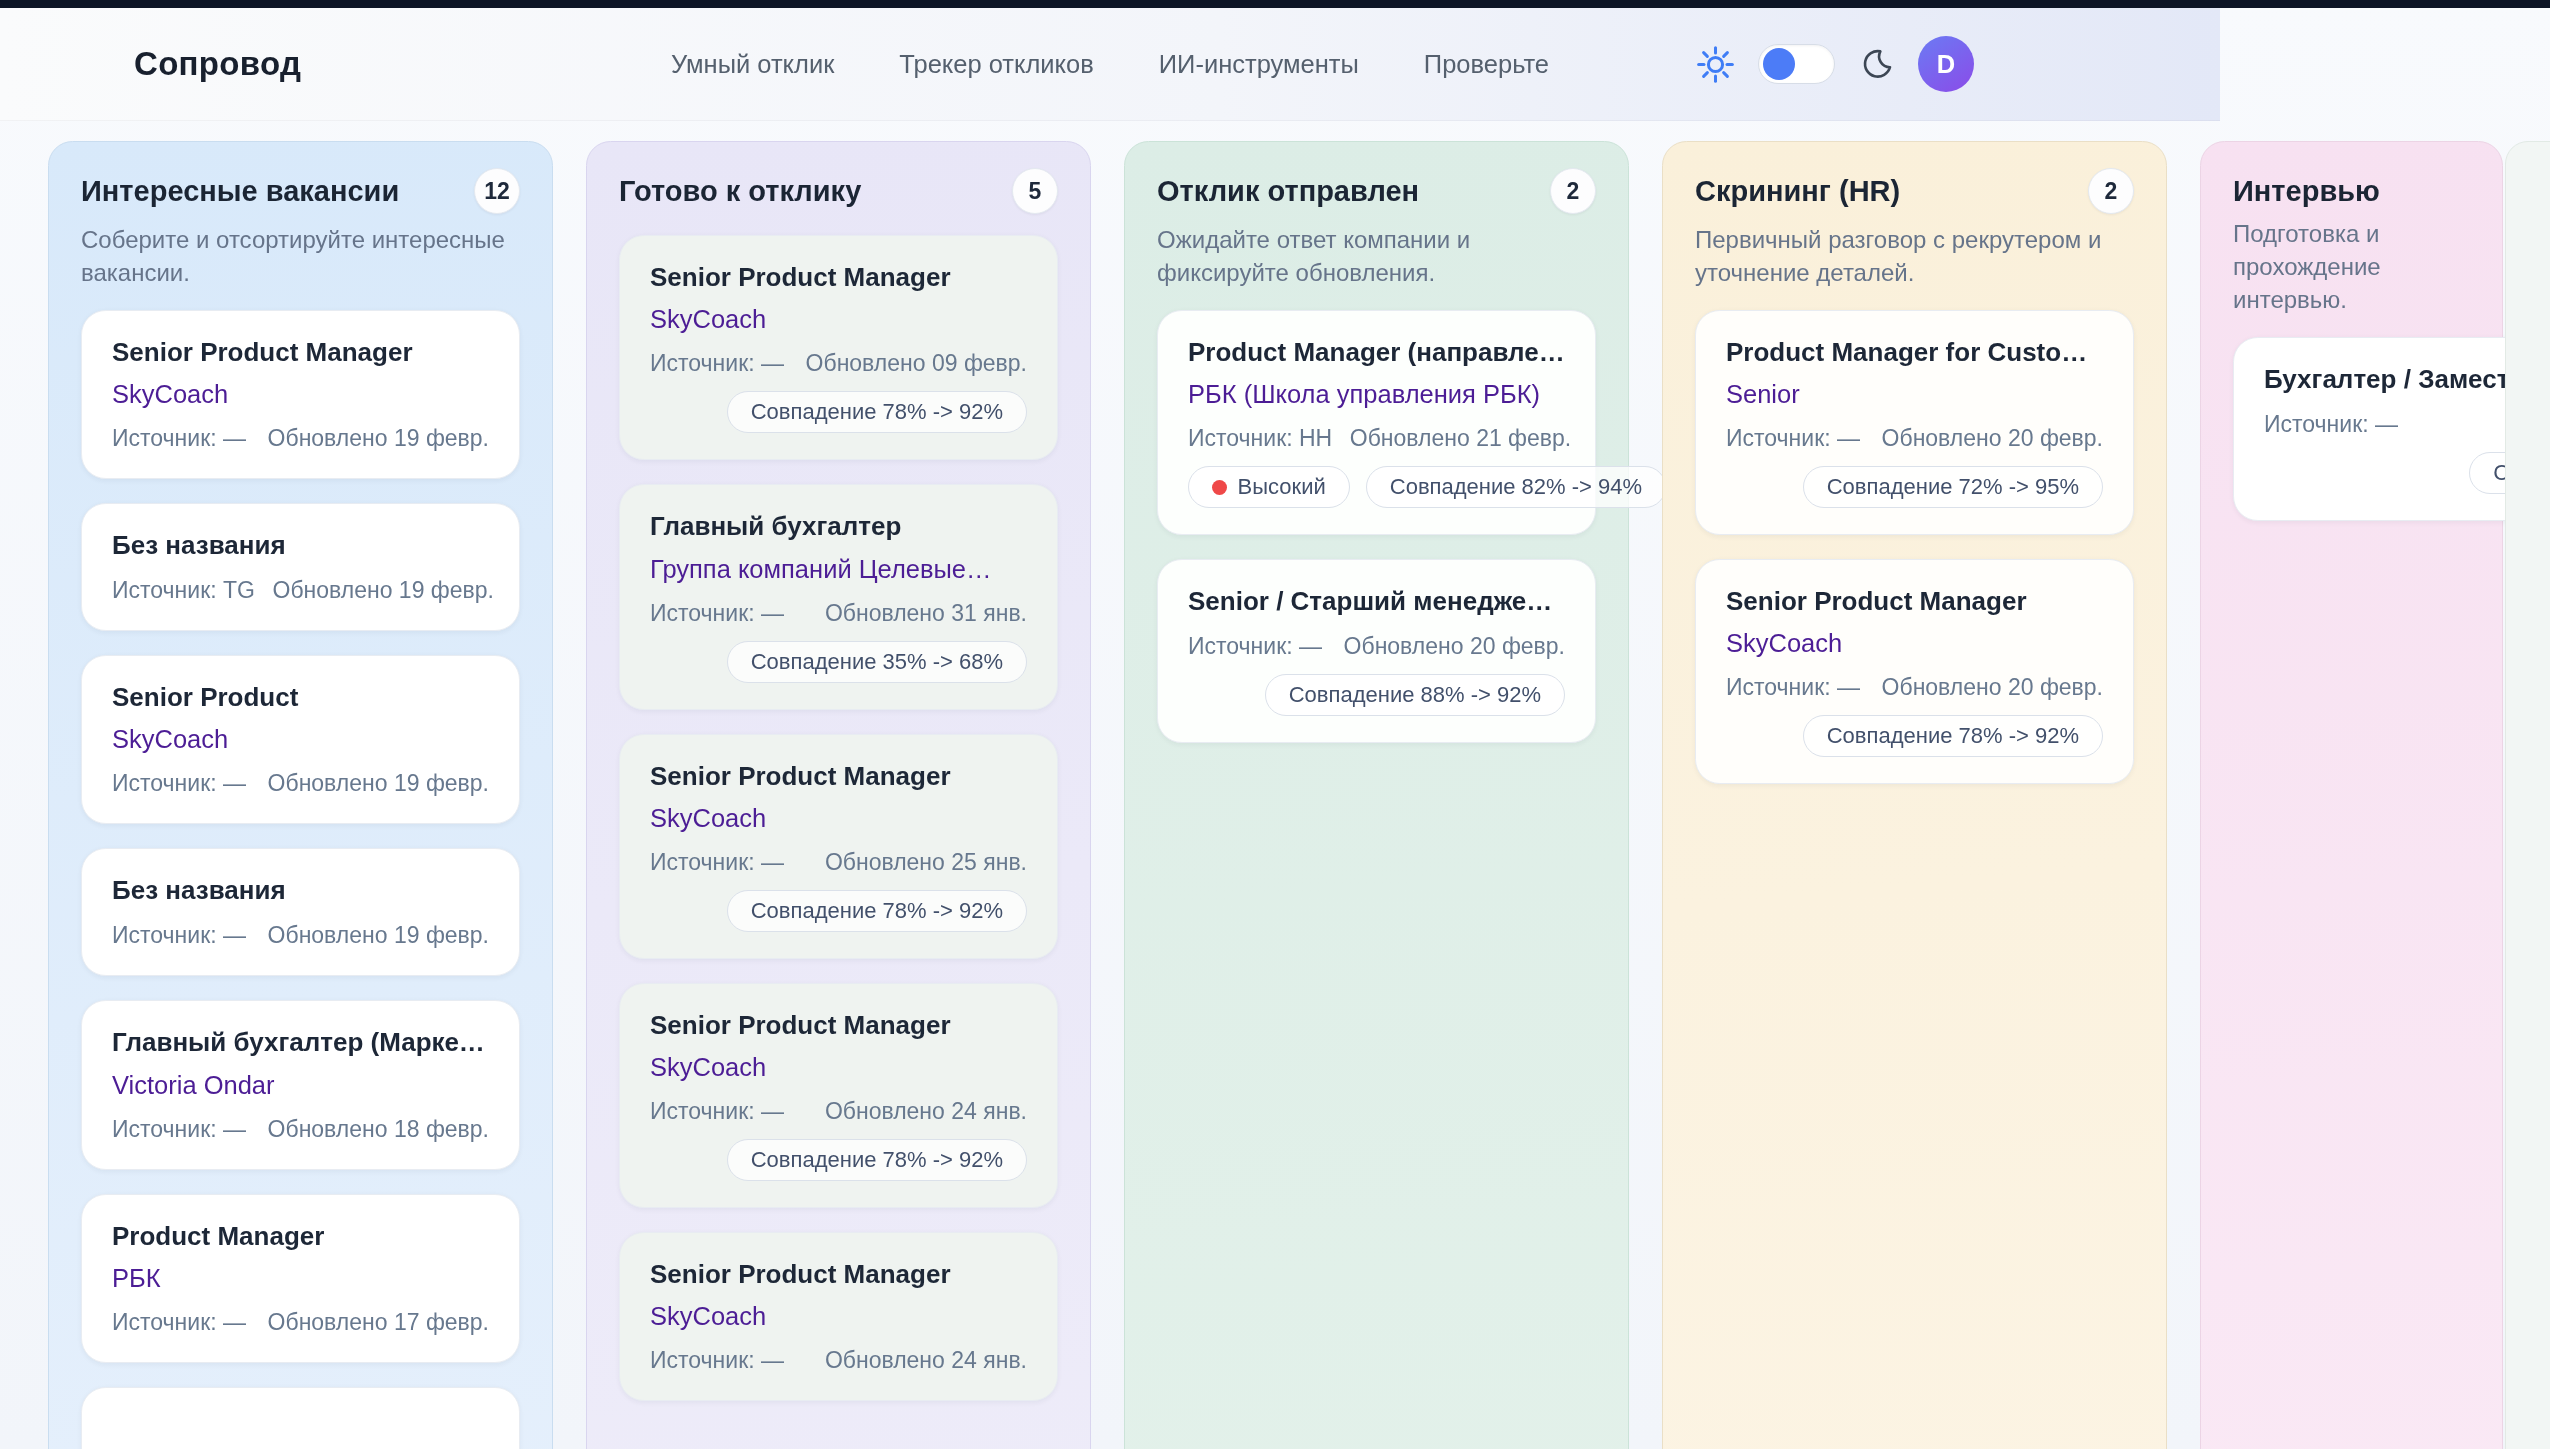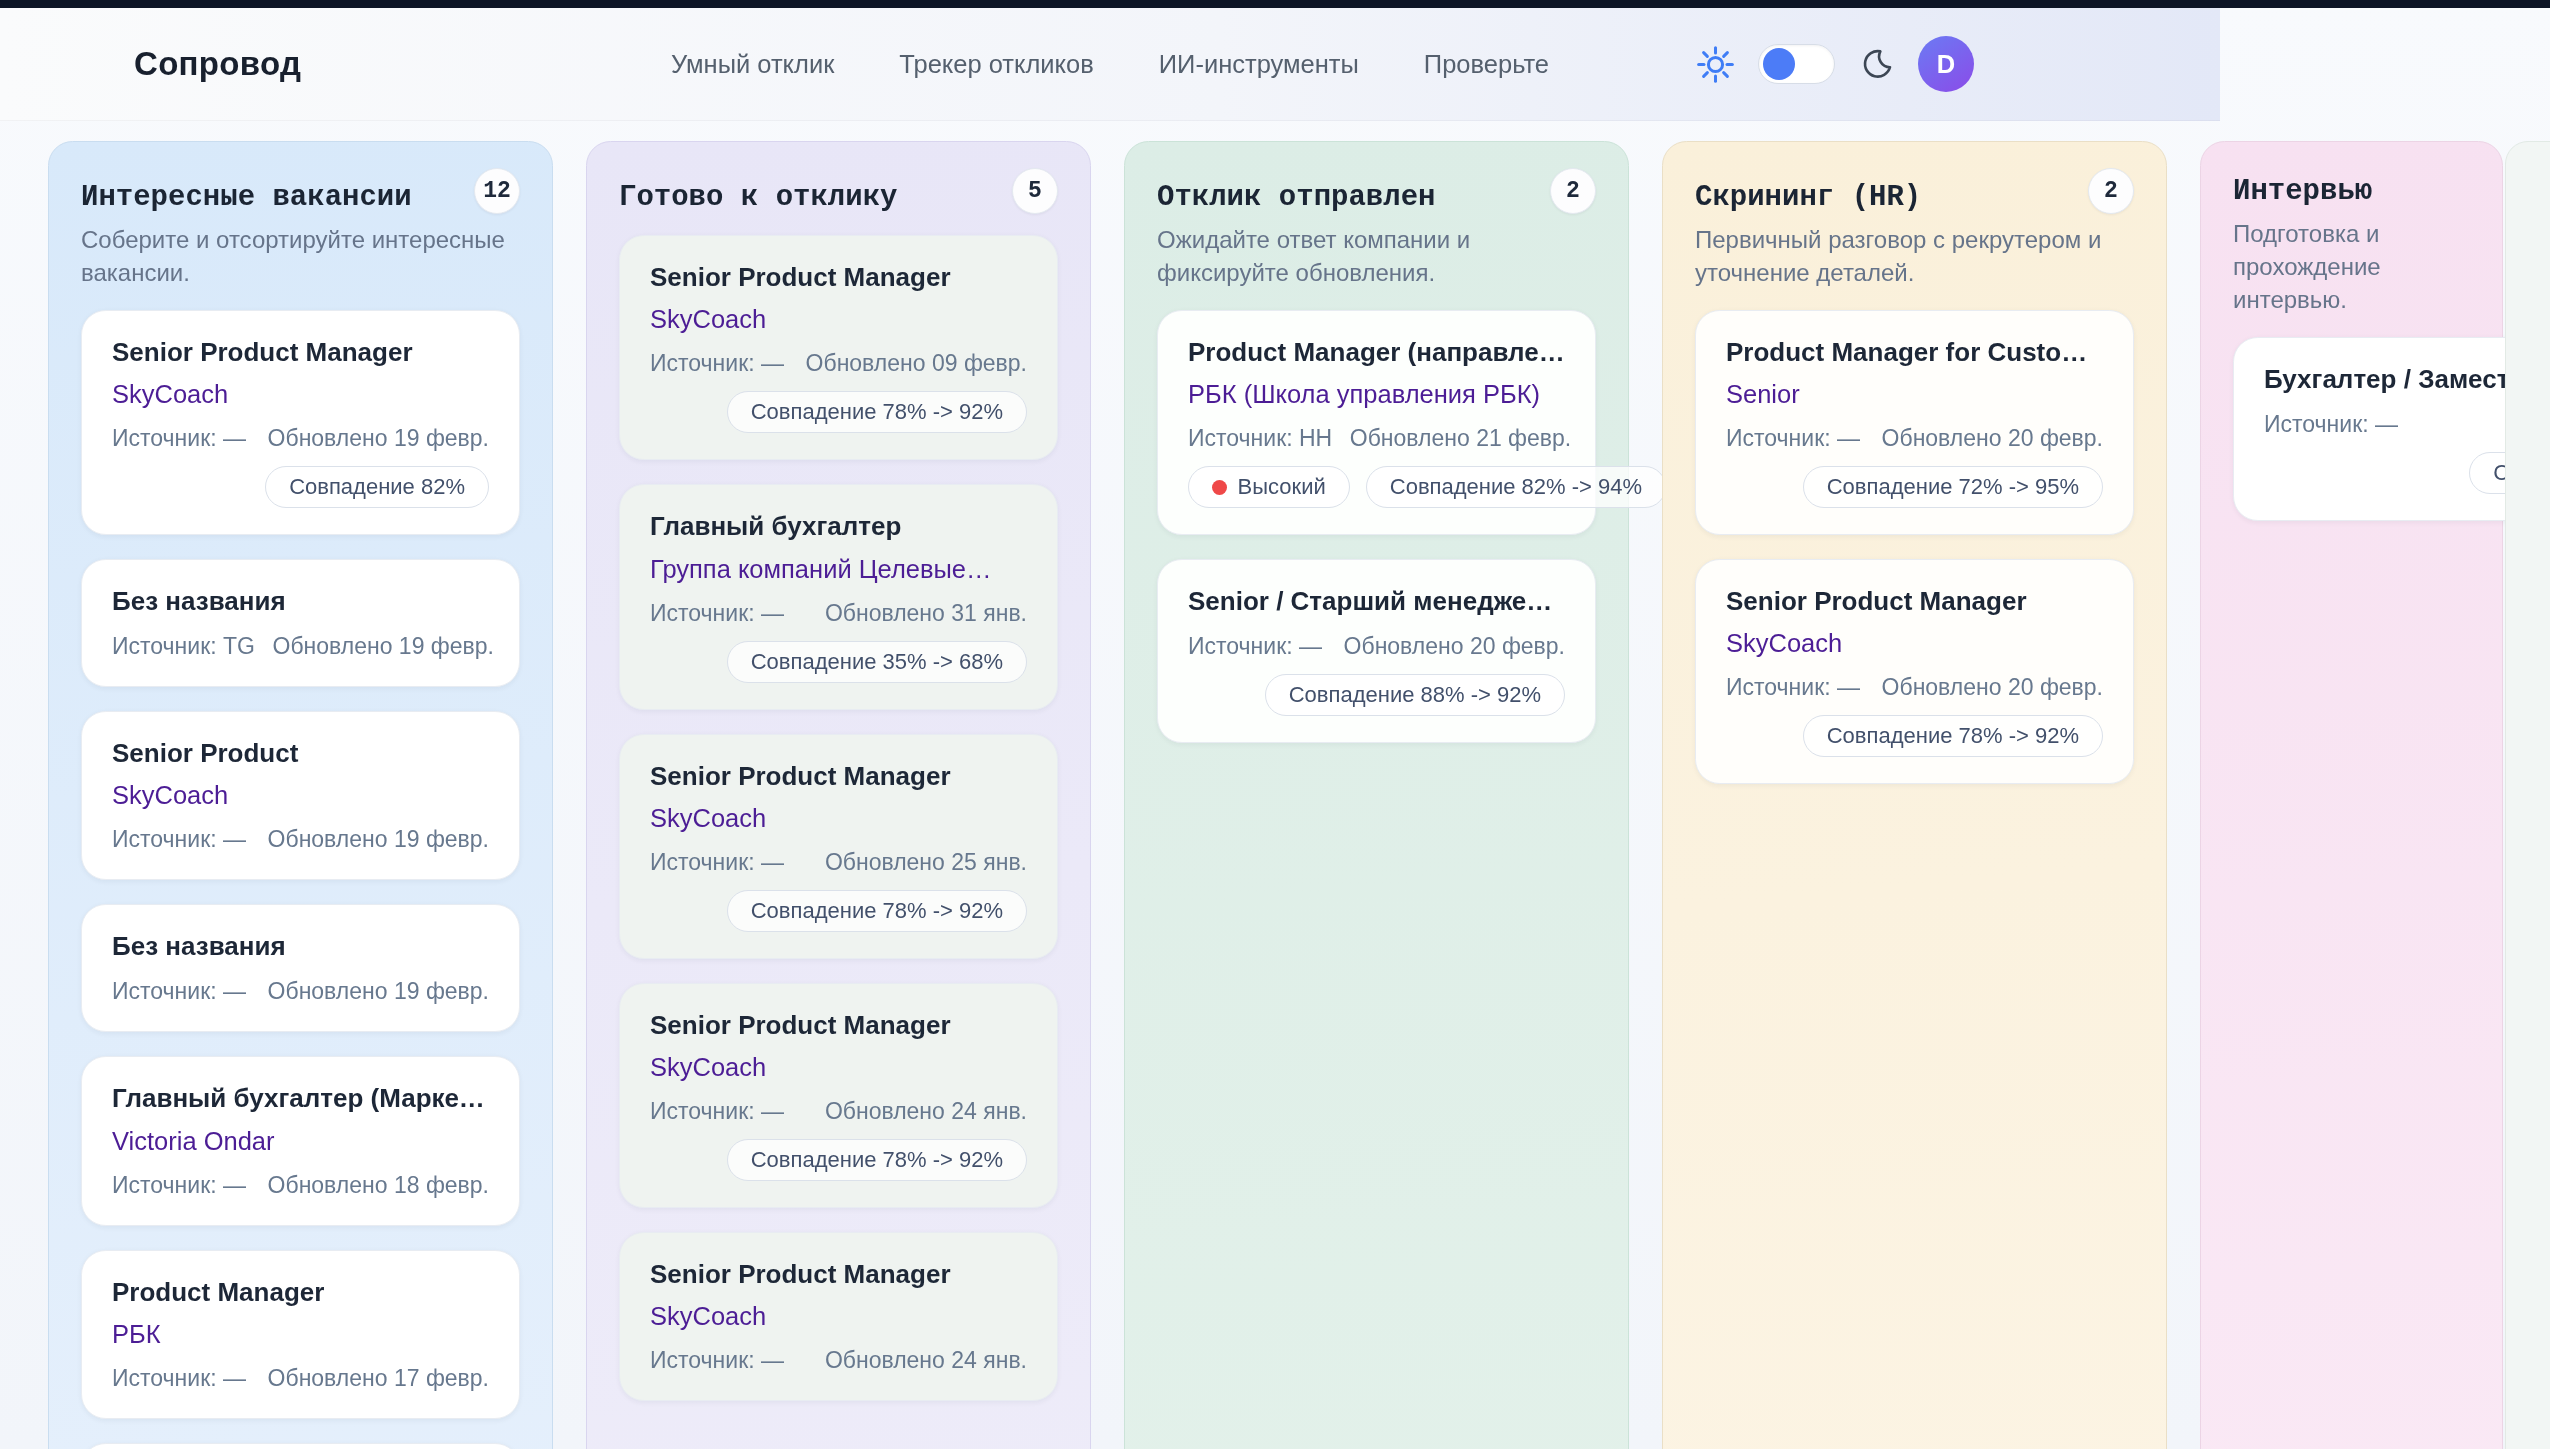--- a/index.html
+++ b/index.html
@@ -51,21 +51,21 @@
   
   .board {
     position:absolute; top:141px; left:48px;
     display:flex; gap:33px; align-items:stretch; height:1495px; z-index:1;
   }
   .column {
     width:505px; flex-shrink:0; border-radius:24.6px;
     padding:26px 32px 32px 32px; border:0.9px solid transparent;
   }
   .column--clipped { width:303px; }
-  .column-head { display:flex; justify-content:space-between; align-items:flex-end;font-family:Liberation Mono, monospace; }
+  .column-head { display:flex; justify-content:space-between; align-items:flex-start; }
   .column-title { font-size:29px; font-weight:700; color:#1b2534; padding-top:7px; white-space:nowrap; }
   .column-count {
     width:46px; height:46px; border-radius:50%; background:#fdfdfe;
     border:1.8px solid #e4e9f0; box-shadow:0 0.9px 2.6px rgba(15,23,42,.06);
     display:flex; align-items:center; justify-content:center;
     font-size:23px; font-weight:700; color:#1e293b; flex-shrink:0;
   }
   .column-desc {
     margin-top:8.8px; font-size:24px; line-height:33px; color:#66748a;
     white-space:pre-line;
@@ -151,23 +151,20 @@
       <div class="column-desc">Соберите и отсортируйте интересные
 вакансии.</div>
       <div class="cards">
         <article class="card" style="background: rgb(255, 255, 255);">
           <div class="card-title">Senior Product Manager</div>
           <div class="card-company">SkyCoach</div>
           <div class="card-meta">
             <span>Источник: —</span>
             <span>Обновлено 19 февр.</span>
           </div>
-          <div class="card-pills">
-            <span class="pill">Совпадение 82%</span>
-          </div>
         </article>
         <article class="card" style="background: rgb(255, 255, 255);">
           <div class="card-title">Без названия</div>
           <div class="card-meta">
             <span>Источник: TG</span>
             <span>Обновлено 19 февр.</span>
           </div>
         </article>
         <article class="card" style="background: rgb(255, 255, 255);">
           <div class="card-title">Senior Product</div>

